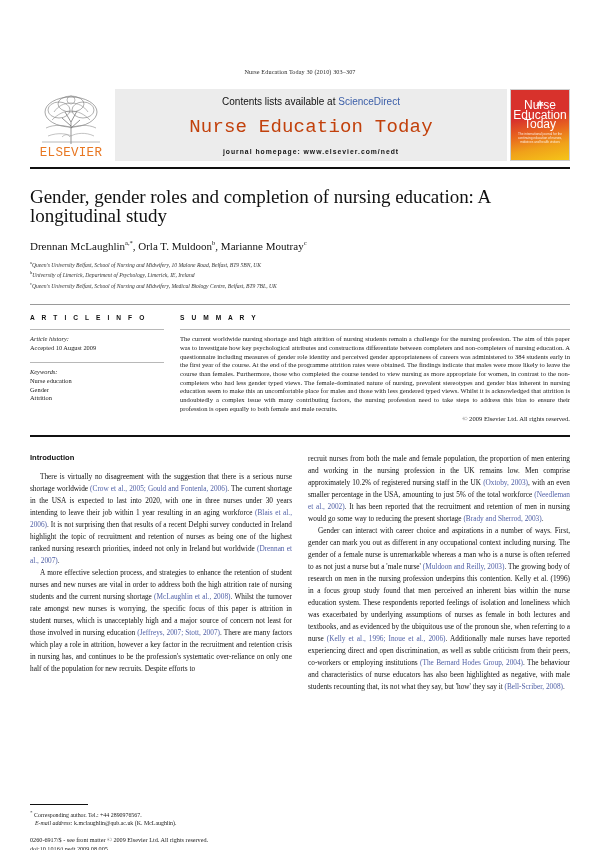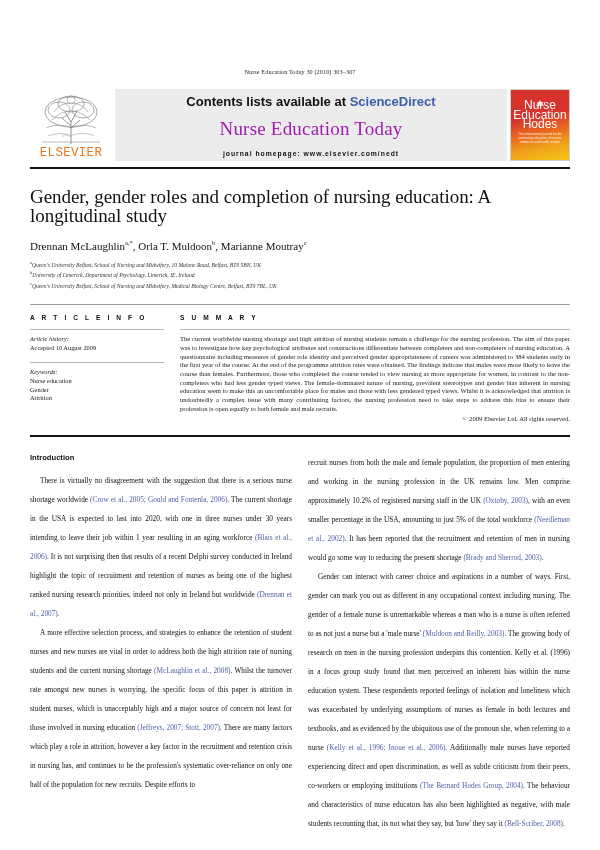--- a/index.html
+++ b/index.html
@@ -66,30 +66,30 @@
     margin-left: 3px;
     margin-right: 3px;
     display: flex;
     flex-direction: column;
     justify-content: center;
     align-items: center;
     padding: 4px 0 3px 0;
   }
   .banner .contents-line {
     font-family: "Liberation Sans", sans-serif;
-    font-size: 13px;
-    font-weight: 700;
+    font-size: 10px;
+    font-weight: 400;
     color: #111;
     margin-bottom: 9px;
   }
   .banner .contents-line .sd { color: #3b5ea8; }
   .banner .journal-name {
-    font-family: Liberation Serif, serif;
+    font-family: Liberation Mono, monospace;
     font-size: 19px;
-    color: #a21caf;
+    color: #c2410c;
     letter-spacing: .2px;
     margin-bottom: 10px;
   }
   .banner .homepage {
     font-family: "Liberation Sans", sans-serif;
     font-size: 6.8px;
     letter-spacing: 1.0px;
     color: #111;
     font-weight: 600;
   }
@@ -207,21 +207,21 @@
   .bcol-right { width: 262px; flex: 0 0 262px; }
   h2.body-head {
     font-family: "Liberation Sans", sans-serif;
     font-size: 7.6px;
     font-weight: 700;
     margin: 0 0 9px 0;
     color: #111;
   }
   p.para {
     font-size: 7.3px;
-    line-height: 19px;
+    line-height: 12px;
     text-align: justify;
     margin: 0;
     color: #111;
     text-indent: 10px;
   }
   p.para + p.para { margin-top: 0; }
   .cite { color: #4f5fa5; }
 
   
   .footnote-area { position: absolute; left: 0; bottom: -160px; width: 262px; }
@@ -268,21 +268,21 @@
       </div>
       <div class="journal-name">Nurse Education Today</div>
       <div class="homepage">journal homepage: www.elsevier.com/nedt</div>
     </div>
 
     <div class="cover-thumb">
       <div class="cv-top"><span class="cv-tri"></span></div>
       <div class="cv-title">
         <div>Nurse</div>
         <div>Education</div>
-        <div>Hodes</div>
+        <div>Today</div>
       </div>
       <div class="cv-sub">The international journal for the continuing education of nurses, midwives and health visitors</div>
     </div>
   </div>
 
   <div class="rule-thick"></div>
 
   <div class="title-block">
     <h1 class="paper-title">Gender, gender roles and completion of nursing education: A longitudinal study</h1>
 

